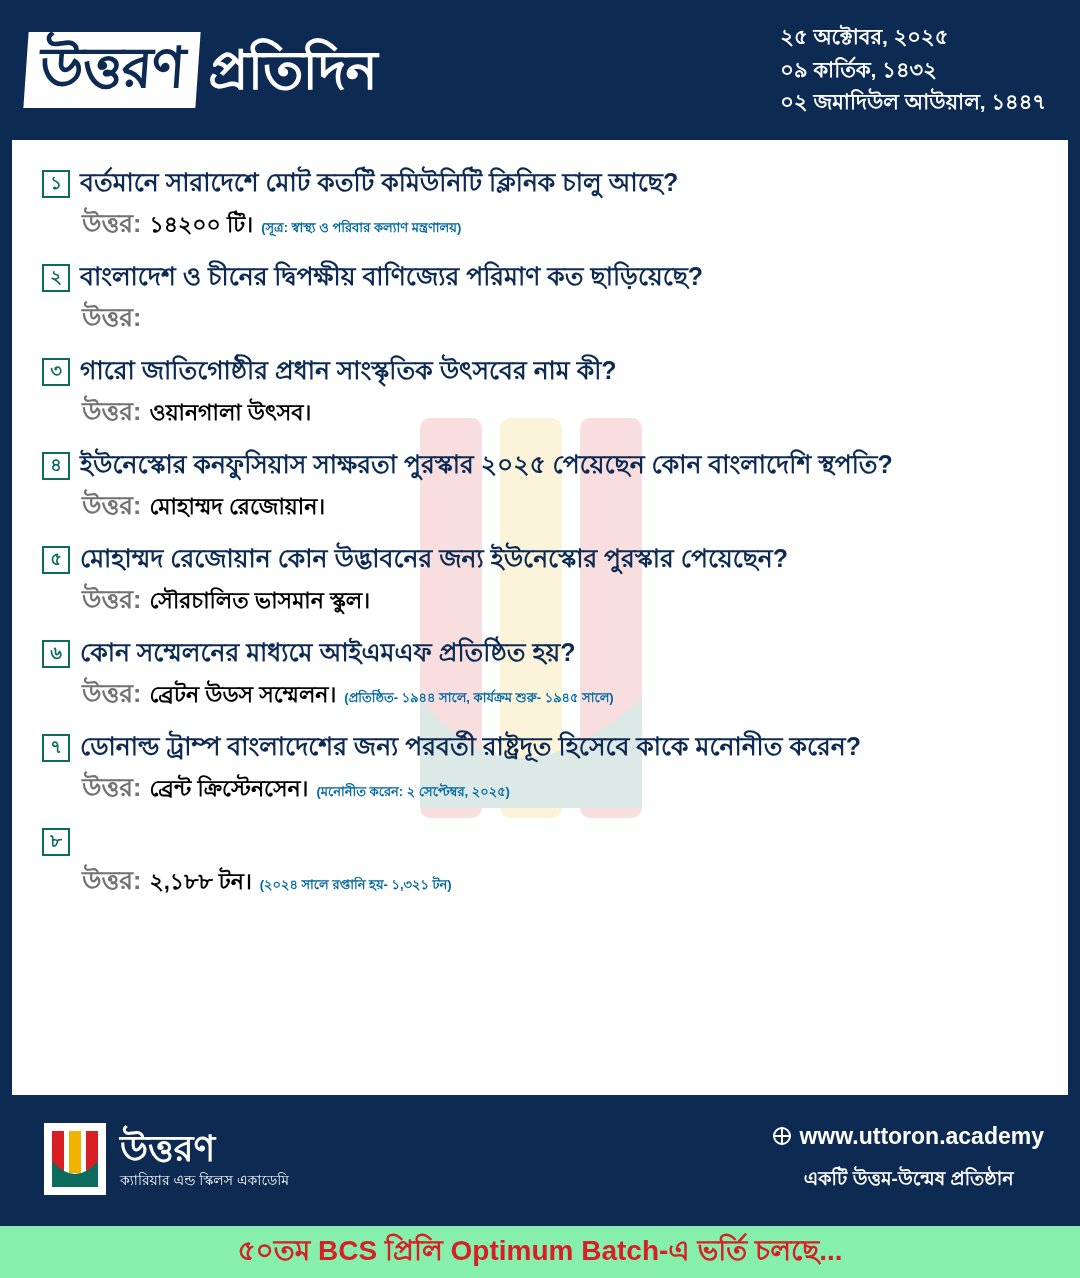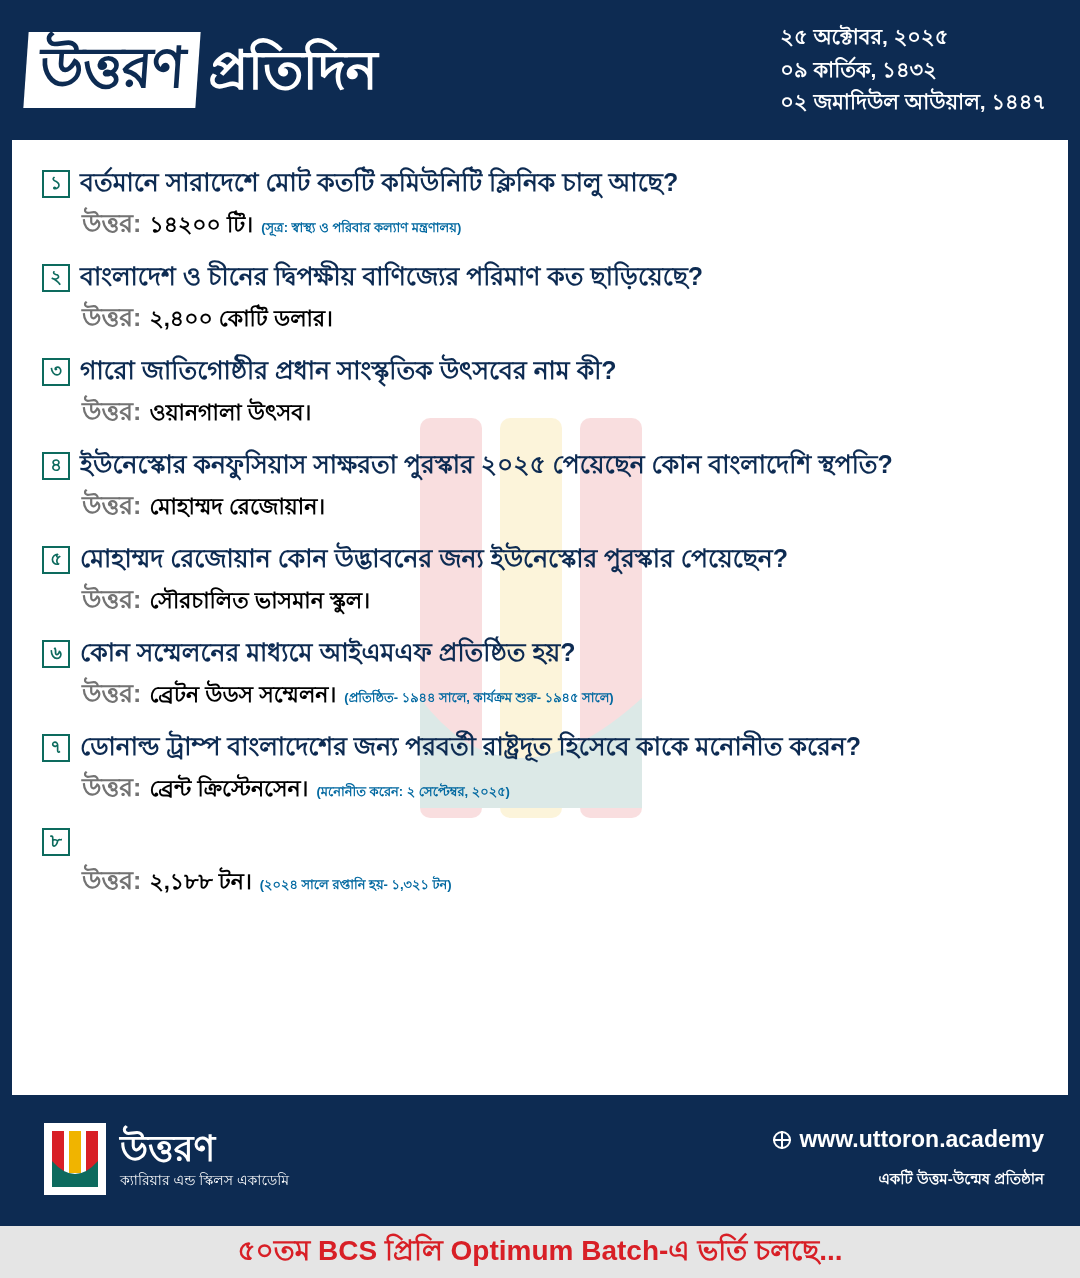--- a/index.html
+++ b/index.html
@@ -169,21 +169,21 @@
     color: #ffffff;
     font-size: 36px;
     font-weight: bold;
   }
   .footer-brand-sub {
     color: #ffffff;
     font-size: 14px;
     margin-top: 5px;
   }
   .footer-right {
-    text-align: right;
+    text-align: center;
     color: #ffffff;
   }
   .site-row {
     display: flex;
     align-items: center;
     justify-content: flex-end;
     gap: 8px;
     font-size: 23px;
     font-weight: bold;
   }
@@ -209,27 +209,27 @@
     content: "";
     position: absolute;
     top: 50%;
     left: -2px;
     width: 18px;
     height: 0;
     border-top: 2px solid #ffffff;
     transform: translateY(-1px);
   }
   .tagline {
-    font-size: 15px;
+    font-size: 19px;
     margin-top: 14px;
     font-weight: bold;
   }
   .banner {
     height: 52px;
-    background: #e5e5e5;
+    background: #86efac;
     display: flex;
     align-items: center;
     justify-content: center;
     border-top: 3px solid #0d2b52;
   }
   .banner-text {
     color: #d81f26;
     font-size: 28px;
     font-weight: bold;
   }
@@ -274,21 +274,20 @@
         </div>
       </div>
 
       <div class="qa-item">
         <div class="q-row">
           <div class="q-num">২</div>
           <div class="q-text">বাংলাদেশ ও চীনের দ্বিপক্ষীয় বাণিজ্যের পরিমাণ কত ছাড়িয়েছে?</div>
         </div>
         <div class="a-row">
           <span class="a-label">উত্তর:</span>
-          <span class="a-text">২,৪০০ কোটি ডলার।</span>
           <span class="a-note"></span>
         </div>
       </div>
 
       <div class="qa-item">
         <div class="q-row">
           <div class="q-num">৩</div>
           <div class="q-text">গারো জাতিগোষ্ঠীর প্রধান সাংস্কৃতিক উৎসবের নাম কী?</div>
         </div>
         <div class="a-row">

